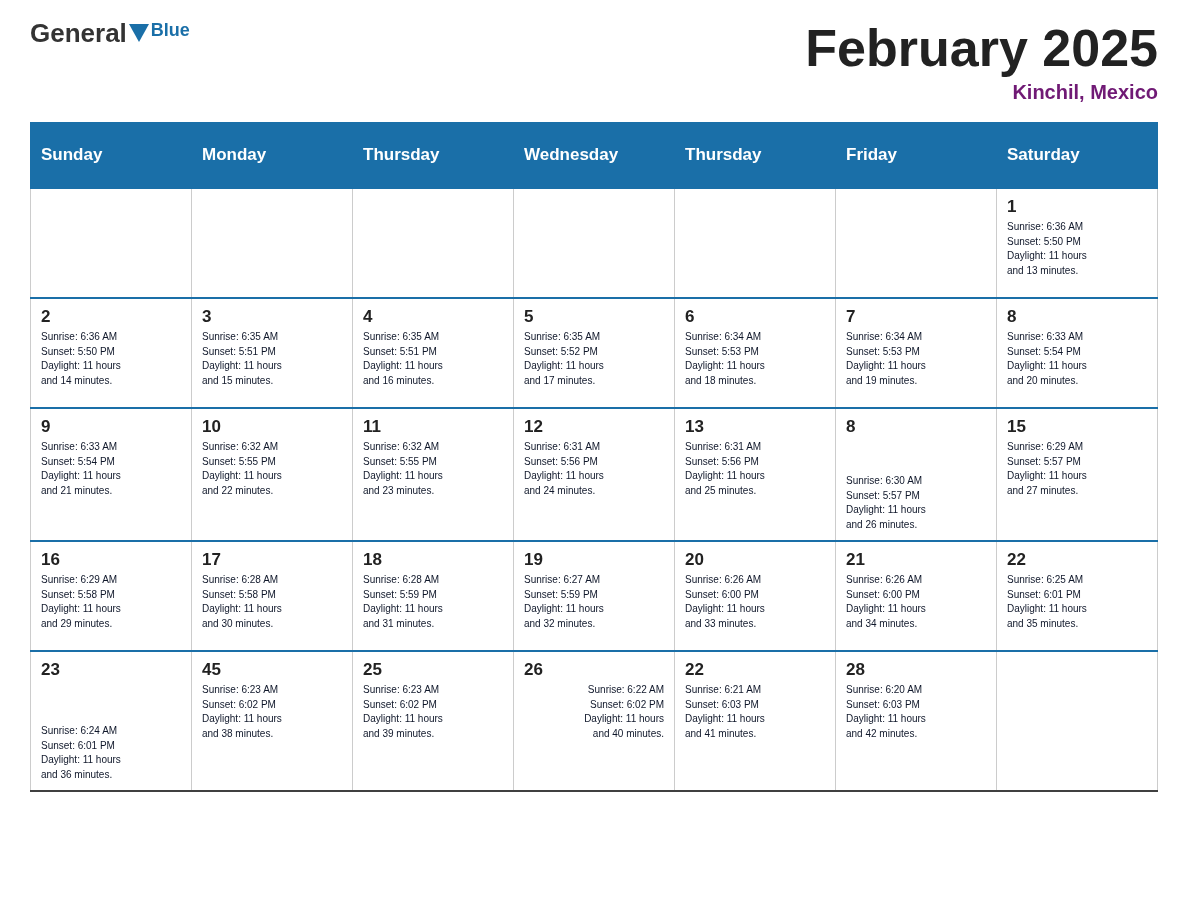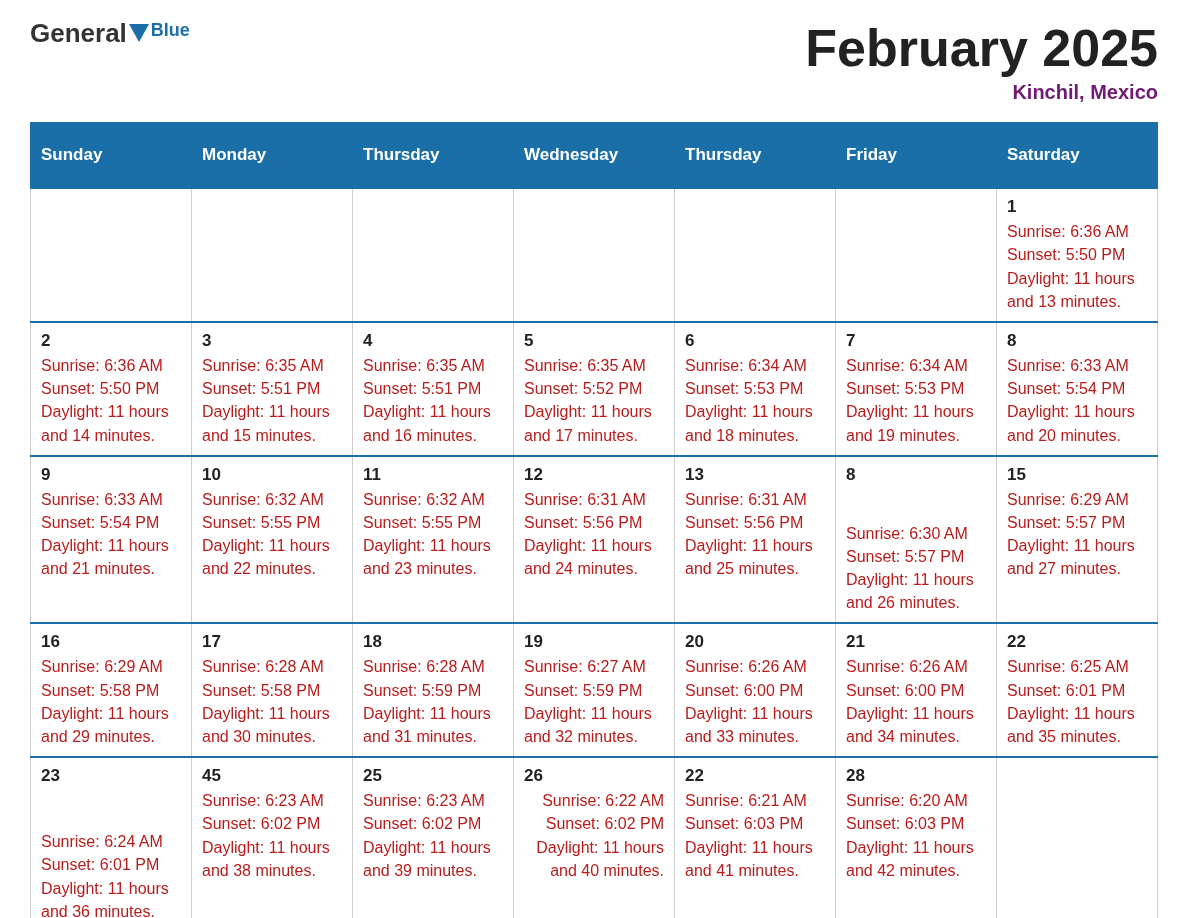--- a/index.html
+++ b/index.html
@@ -91,22 +91,22 @@
       border-top: 2px solid #1a6fa8;
     }
     .day-number {
       font-size: 17px;
       font-weight: bold;
       color: #222;
       display: block;
       margin-bottom: 3px;
     }
     .day-info {
-      font-size: 16px;
-      color: #b91c1c;
+      font-size: 10px;
+      color: #0f172a;
       line-height: 1.45;
     }
     .empty-cell {
       background: #f9f9f9;
     }
     .last-row td {
       border-bottom: 2px solid #404040;
     }
   </style>
 </head>

